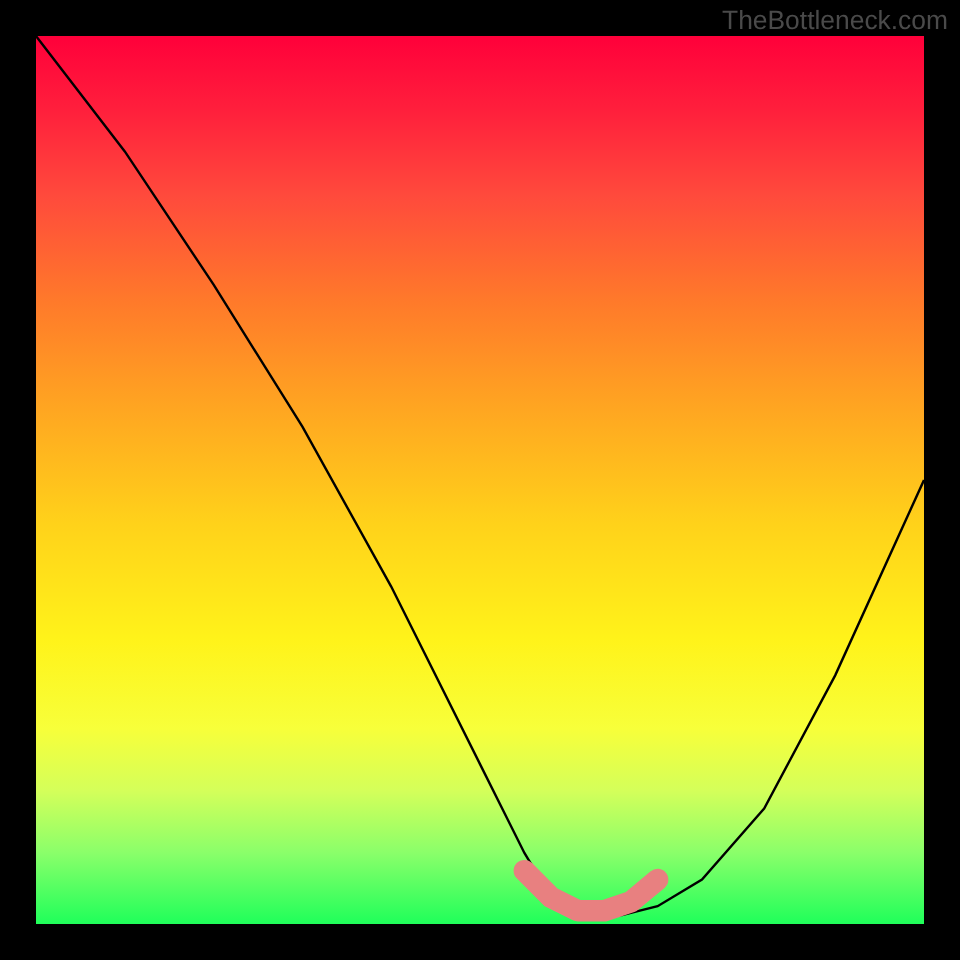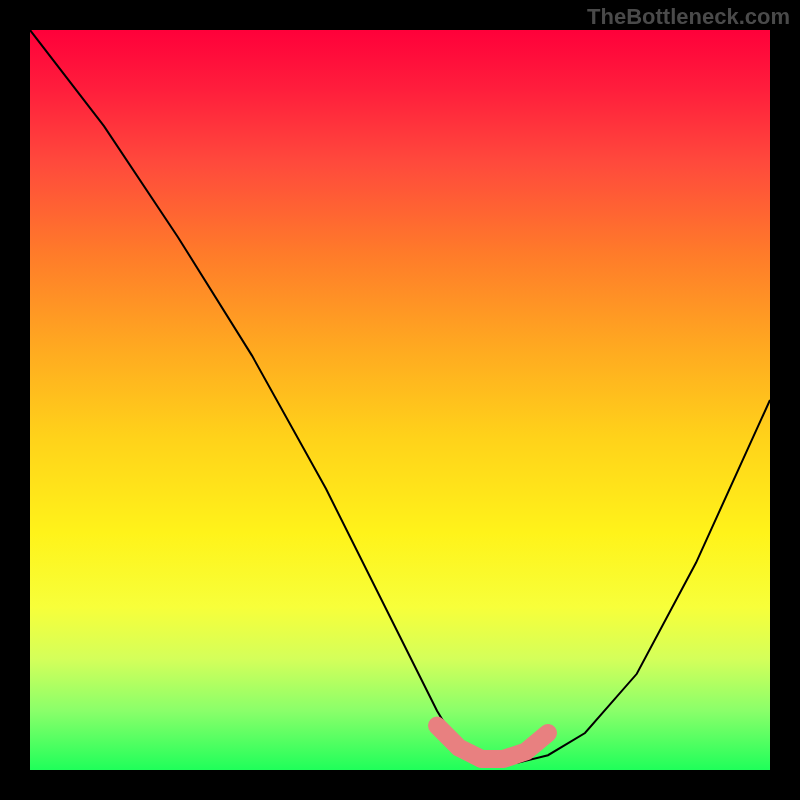--- a/index.html
+++ b/index.html
@@ -10,21 +10,21 @@
     position: relative;
     font-family: Arial, sans-serif;
     overflow: hidden;
   }
   .watermark {
     position: absolute;
     top: 4px;
     right: 10px;
     color: #4a4a4a;
     font-size: 22px;
-    font-weight: bold;
+    font-weight: normal;
     z-index: 10;
     text-align: right;
   }
   .plot-area {
     position: absolute;
     left: 30px;
     top: 30px;
     width: 740px;
     height: 740px;
     background: linear-gradient(to bottom,

